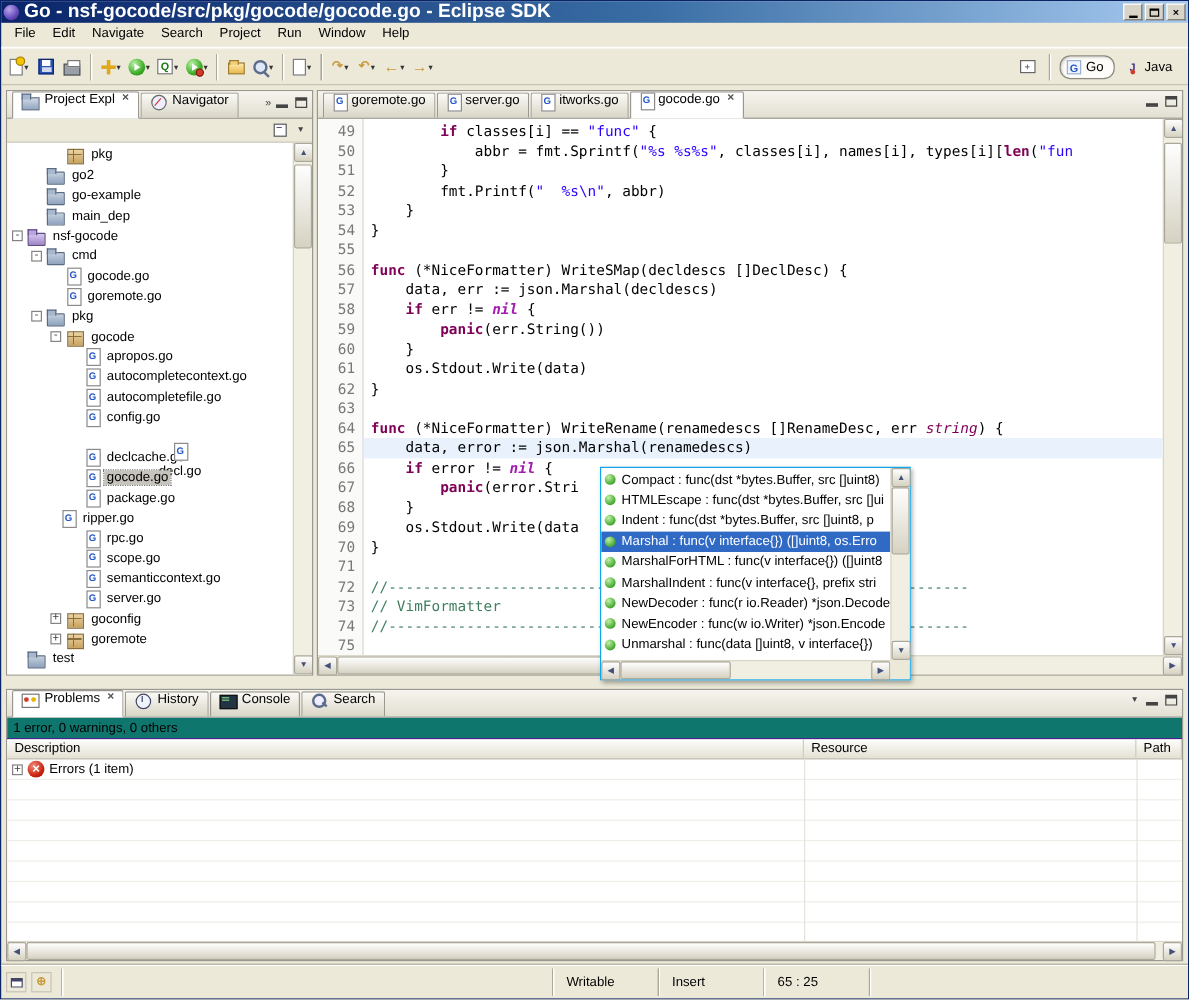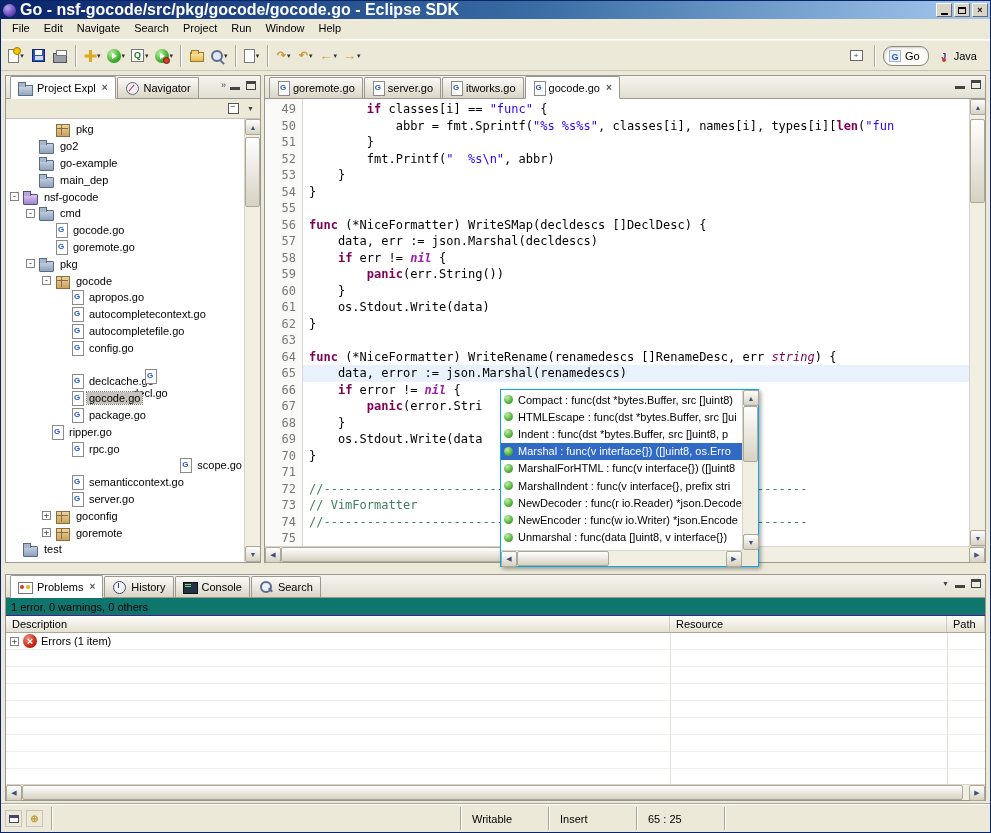--- a/index.html
+++ b/index.html
@@ -56,21 +56,21 @@
   .pico-java{color:#3b2f8c}
   .pico-java:after{content:"";position:absolute;margin-left:-4px;margin-top:8px;width:4px;height:4px;border-radius:50%;background:#d23b2a}
 
   
   .workbench{position:absolute;top:72px;left:0;right:0;height:498px}
   .view{position:absolute;border:1px solid #9a9890;background:#ece9d8;display:flex;flex-direction:column}
   .leftview{left:4px;width:256px;top:2px;bottom:8px}
   .editorview{left:263px;right:4px;top:2px;bottom:8px}
 
   .tabrow{height:23px;display:flex;align-items:flex-end;background:linear-gradient(#f6f4ee,#e2dfd2);border-bottom:1px solid #9a9890;padding-left:4px;position:relative}
-  .vtab{display:flex;align-items:center;gap:4px;height:21px;padding:0 7px;border:1px solid #9a9890;border-bottom:none;border-radius:2px 2px 0 0;background:linear-gradient(#fbfaf6,#d9d5c6);margin-right:1px;white-space:nowrap}
+  .vtab{display:flex;align-items:flex-start;gap:4px;height:21px;padding:0 7px;border:1px solid #9a9890;border-bottom:none;border-radius:2px 2px 0 0;background:linear-gradient(#fbfaf6,#d9d5c6);margin-right:1px;white-space:nowrap}
   .vtab.active{background:#fff;height:23px;margin-bottom:-1px;border-bottom:1px solid #fff;font-weight:normal}
   .tclose{font-size:10px;font-weight:bold;color:#555;margin-left:2px;line-height:1}
   .tabico{flex:0 0 auto}
   .viewbtns{position:absolute;right:4px;top:4px;display:flex;gap:6px;align-items:center}
   .vb-min{width:10px;height:9px;border-bottom:3px solid #444}
   .vb-max{width:10px;height:9px;border:1px solid #444;border-top:3px solid #444}
   .vb-menu{font-size:7px;color:#444}
   .vb-chev{font-size:9px;color:#444;letter-spacing:-2px}
 
   
@@ -391,21 +391,21 @@
             <div class="trow" style="padding-left: 32px;">
               <span class="expander hidden"></span>
               <span class="ti ic-gofile"></span>
               <span class="tlabel">ripper.go</span>
             </div>
             <div class="trow" style="padding-left: 52px;">
               <span class="expander hidden"></span>
               <span class="ti ic-gofile"></span>
               <span class="tlabel">rpc.go</span>
             </div>
-            <div class="trow" style="padding-left: 52px; justify-content: flex-end;">
+            <div class="trow" style="padding-left: 52px;">
               <span class="expander hidden"></span>
               <span class="ti ic-gofile"></span>
               <span class="tlabel">scope.go</span>
             </div>
             <div class="trow" style="padding-left: 52px;">
               <span class="expander hidden"></span>
               <span class="ti ic-gofile"></span>
               <span class="tlabel">semanticcontext.go</span>
             </div>
             <div class="trow" style="padding-left: 52px;">

